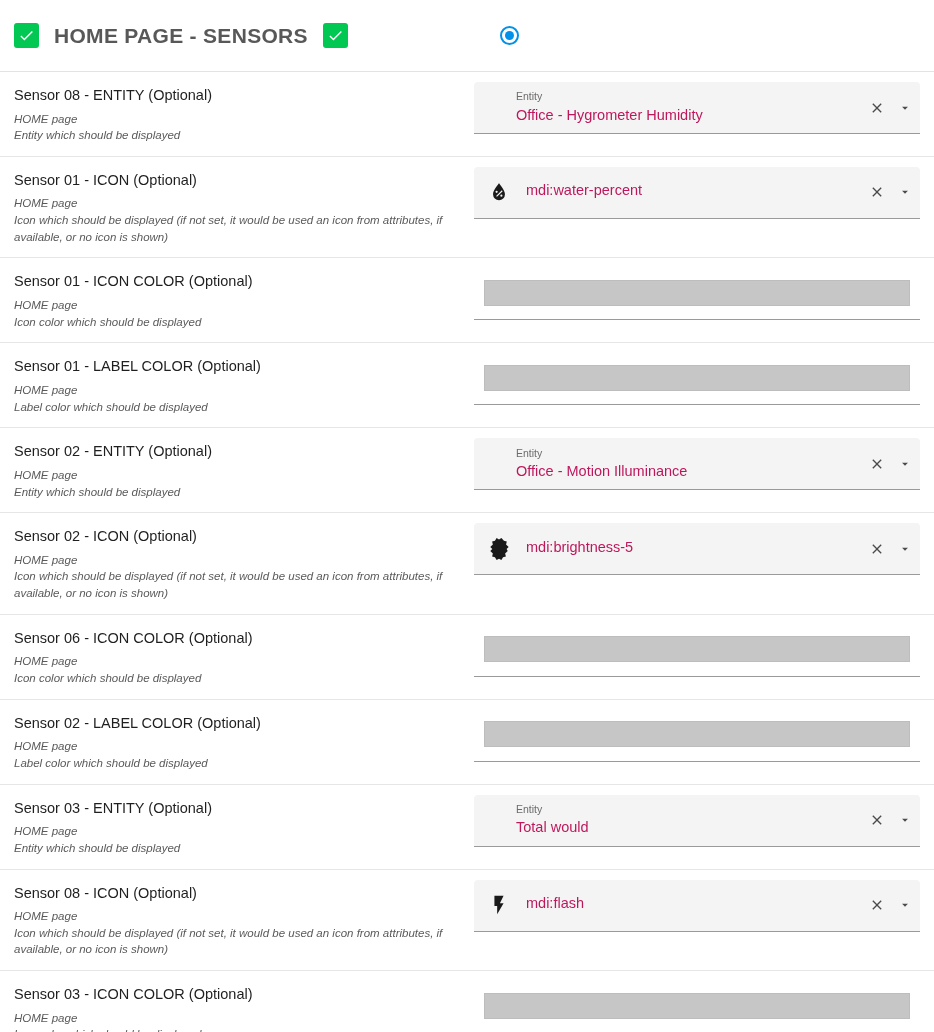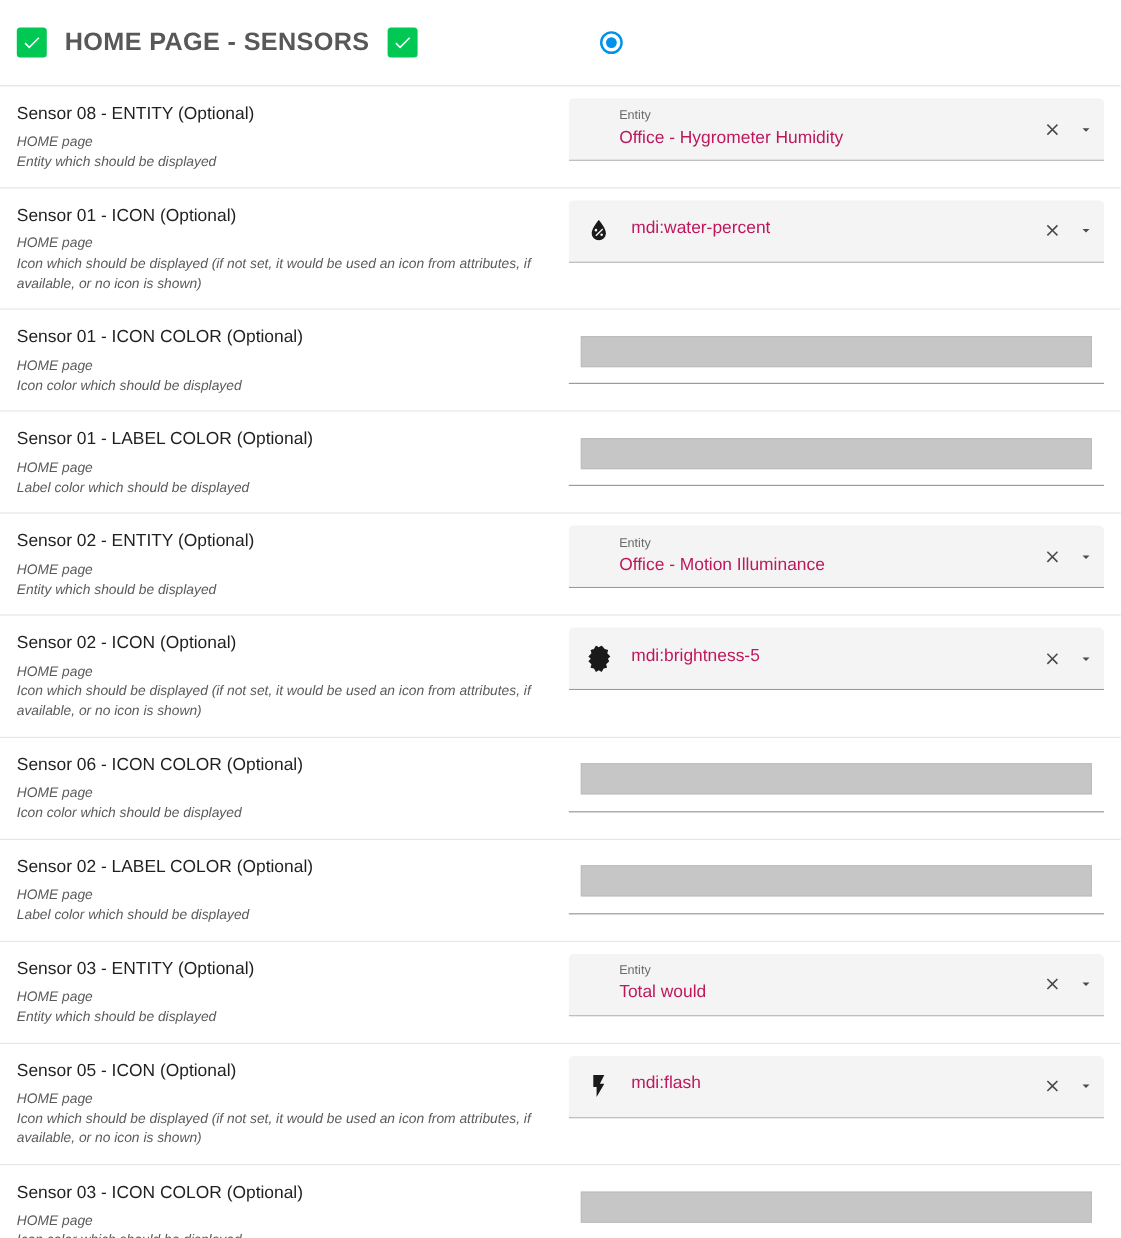--- a/index.html
+++ b/index.html
@@ -402,21 +402,21 @@
                 <svg width="14" height="14" viewBox="0 0 24 24">
                   <path fill="currentColor" d="M7 10l5 5 5-5z"></path>
                 </svg>
               </span>
             </div>
           </div>
         </div>
       </div>
       <div class="row">
         <div class="row-left">
-          <div class="field-title">Sensor 05 - ICON (Optional)</div>
+          <div class="field-title">Sensor 08 - ICON (Optional)</div>
           <div class="field-sub">HOME page</div>
           <div class="field-sub">Icon which should be displayed (if not set, it would be used an icon from attributes, if available, or no icon is shown)</div>
         </div>
         <div class="row-right">
           <div class="combo">
             <div class="icon-row">
               <span class="mdi-glyph">
                 <svg width="22" height="22" viewBox="0 0 24 24">
                   <path fill="currentColor" d="M7 2v11h3v9l7-12h-4l4-8z"></path>
                 </svg>

